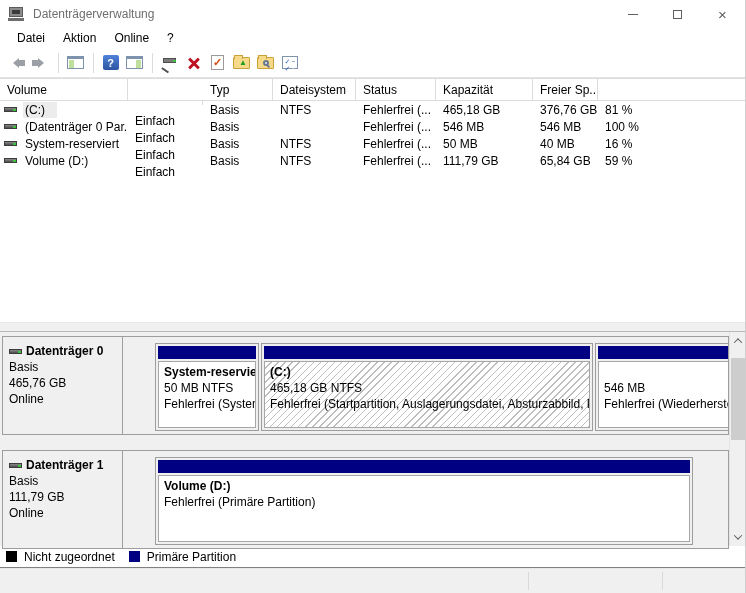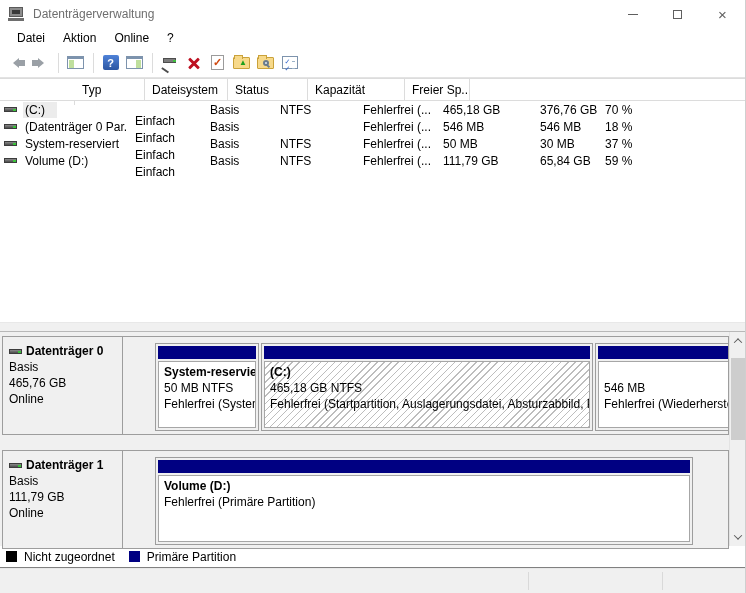--- a/index.html
+++ b/index.html
@@ -195,67 +195,68 @@
         <span class="row">
             <span class="ck">✓</span>
             <span class="ln"></span>
           </span>
       </span>
     </div>
   </div>
 
   <div class="tablepane">
     <div class="thead">
+      <div class="th c0">Volume</div>
       <div class="th c1">Layout</div>
       <div class="th c2">Typ</div>
       <div class="th c3">Dateisystem</div>
       <div class="th c4">Status</div>
       <div class="th c5">Kapazität</div>
       <div class="th c6">Freier Sp...</div>
       <div class="th c8"></div>
     </div>
     <div class="tbody">
       <div class="trow">
         <div class="td td-volume c0">
             <span class="disk-ico"></span>
             <span class="vol-text sel">(C:)</span>
           </div>
         <div class="td c1">Einfach</div>
         <div class="td c2">Basis</div>
         <div class="td c3">NTFS</div>
         <div class="td c4">Fehlerfrei (...</div>
         <div class="td c5">465,18 GB</div>
         <div class="td c6">376,76 GB</div>
-        <div class="td c7">70 %</div>
+        <div class="td c7">81 %</div>
       </div>
       <div class="trow">
         <div class="td td-volume c0">
             <span class="disk-ico"></span>
             <span class="vol-text">(Datenträger 0 Par...</span>
           </div>
         <div class="td c1">Einfach</div>
         <div class="td c2">Basis</div>
         <div class="td c3"></div>
         <div class="td c4">Fehlerfrei (...</div>
         <div class="td c5">546 MB</div>
         <div class="td c6">546 MB</div>
-        <div class="td c7">18 %</div>
+        <div class="td c7">100 %</div>
       </div>
       <div class="trow">
         <div class="td td-volume c0">
             <span class="disk-ico"></span>
             <span class="vol-text">System-reserviert</span>
           </div>
         <div class="td c1">Einfach</div>
         <div class="td c2">Basis</div>
         <div class="td c3">NTFS</div>
         <div class="td c4">Fehlerfrei (...</div>
         <div class="td c5">50 MB</div>
-        <div class="td c6">30 MB</div>
-        <div class="td c7">37 %</div>
+        <div class="td c6">40 MB</div>
+        <div class="td c7">16 %</div>
       </div>
       <div class="trow">
         <div class="td td-volume c0">
             <span class="disk-ico"></span>
             <span class="vol-text">Volume (D:)</span>
           </div>
         <div class="td c1">Einfach</div>
         <div class="td c2">Basis</div>
         <div class="td c3">NTFS</div>
         <div class="td c4">Fehlerfrei (...</div>

